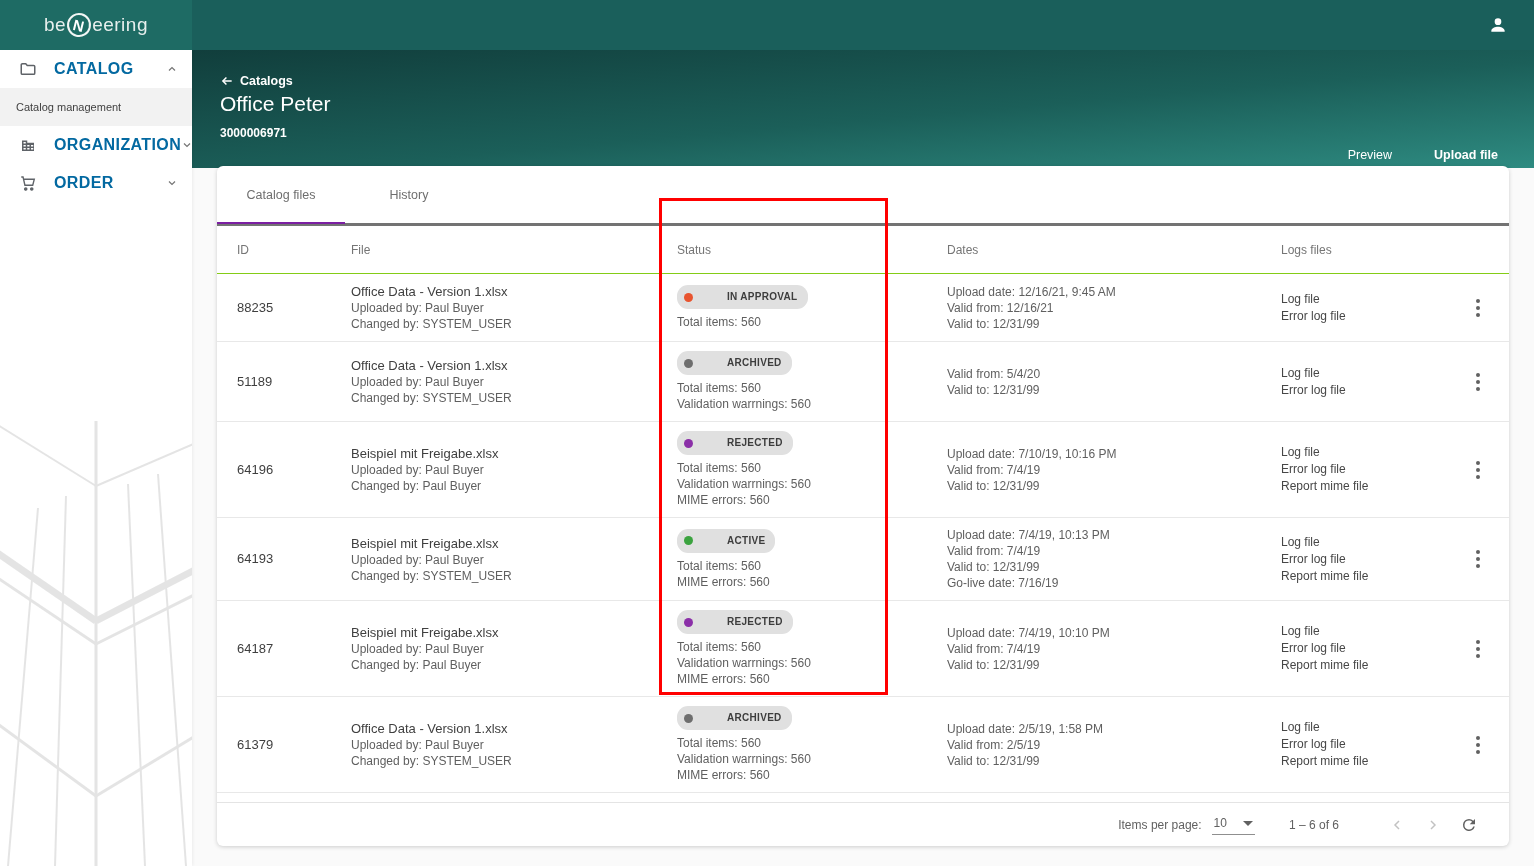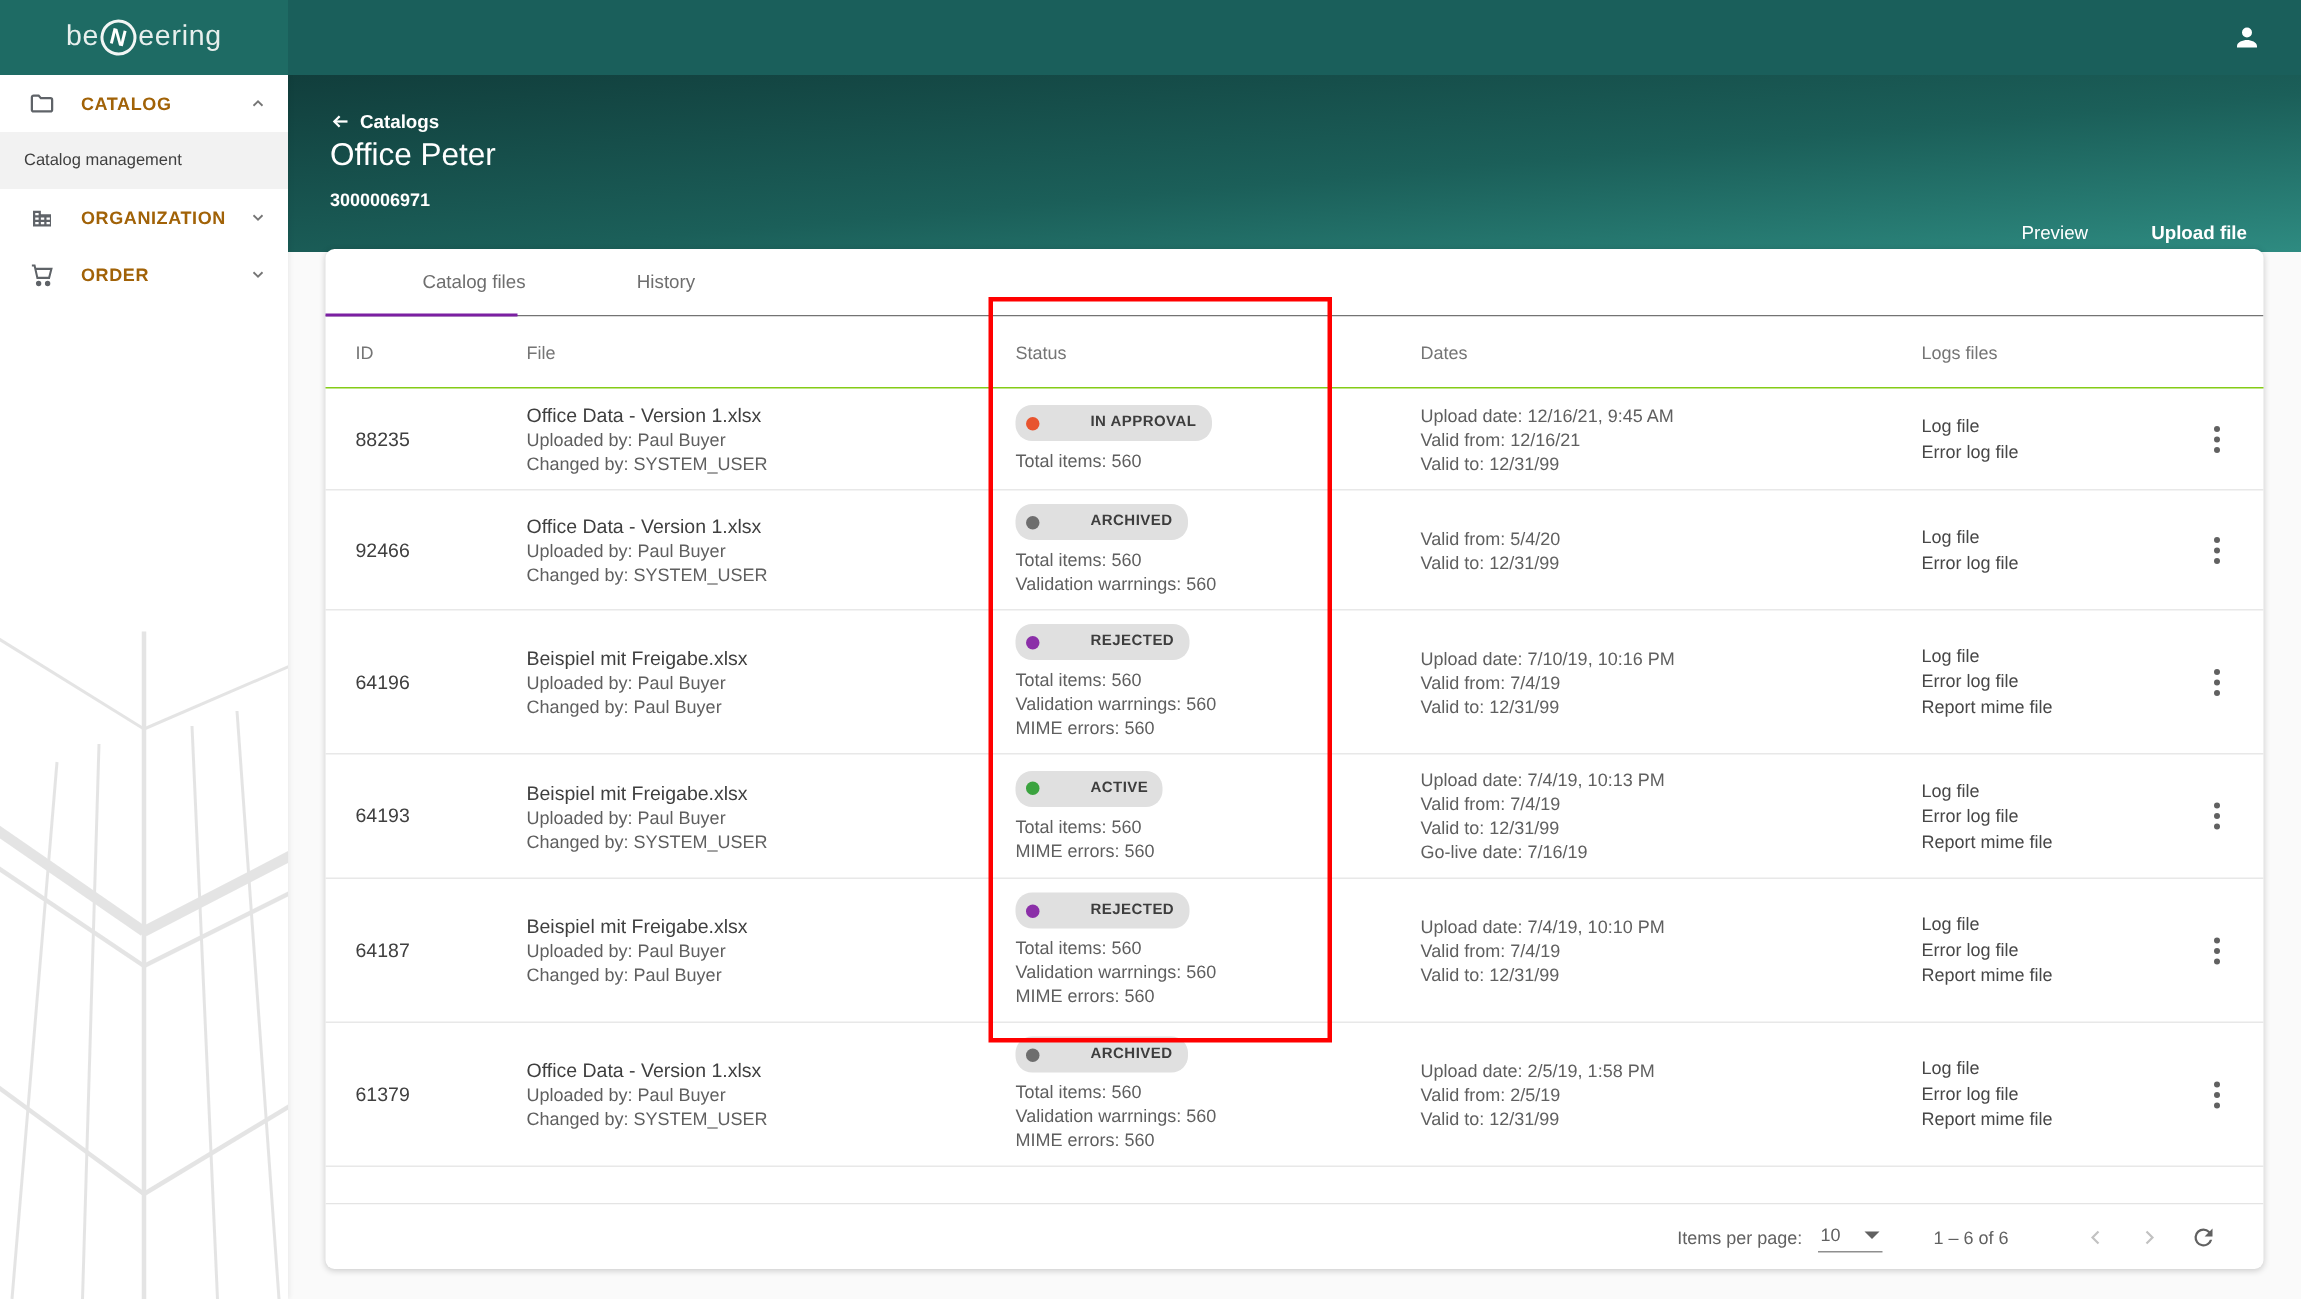--- a/index.html
+++ b/index.html
@@ -20,40 +20,40 @@
     display:inline-flex; align-items:center; justify-content:center;
     margin:0 1px; transform:rotate(14deg); font-weight:700; font-size:15px; color:#ffffff;
   }
   .topbar-right { margin-left:auto; padding-right:20px; display:flex; align-items:center; }
   .icon-btn { width:32px; height:32px; display:flex; align-items:center; justify-content:center; cursor:pointer; }
 
   
   .sidebar { position:absolute; left:0; top:50px; width:192px; height:816px; background:#ffffff; z-index:5; box-shadow:1px 0 3px rgba(0,0,0,.06); }
   .side-item { height:38px; display:flex; align-items:center; padding:0 14px 0 19px; cursor:pointer; position:relative; z-index:2; }
   .side-item .s-icon { width:18px; height:18px; margin-right:17px; display:flex; align-items:center; }
-  .side-item .s-label { font-size:12px; font-weight:600; letter-spacing:.4px; color:#a16207; }
+  .side-item .s-label { font-size:16px; font-weight:600; letter-spacing:.4px; color:#0369a1; }
   .side-item .chev { margin-left:auto; display:flex; }
   .side-sub { height:38px; display:flex; align-items:center; padding-left:16px; background:#f2f2f2; cursor:pointer; position:relative; z-index:2; }
   .side-sub .s-label { font-size:11px; color:#3f3f3f; }
   .watermark { position:absolute; left:0; bottom:0; width:192px; height:500px; z-index:1; pointer-events:none; }
 
   
   .page-header { position:absolute; left:192px; top:50px; width:1342px; height:118px; background:linear-gradient(175deg,#113e3c 0%,#1b5f59 55%,#2e8b81 100%); z-index:2; }
   .back-row { position:absolute; left:28px; top:24px; display:flex; align-items:flex-end; gap:6px; cursor:pointer; }
   .back-row .back-label { color:#ffffff; font-size:12.5px; font-weight:700; }
   .ph-title { position:absolute; left:28px; top:42px; color:#ffffff; font-size:21px; font-weight:500; }
   .ph-subtitle { position:absolute; left:28px; top:76px; color:#ffffff; font-size:12px; font-weight:600; }
   .ph-actions { position:absolute; right:36px; top:98px; display:flex; gap:42px; }
   .ph-btn { color:#ffffff; font-size:12.5px; cursor:pointer; background:none; border:none; font-family:inherit; }
   .ph-btn.preview { font-weight:500; }
   .ph-btn.upload { font-weight:700; }
 
   
   .card { position:absolute; left:217px; top:166px; width:1292px; height:680px; background:#ffffff; border-radius:6px; box-shadow:0 1px 4px rgba(0,0,0,.18); z-index:3; }
-  .tabbar { height:45px; border-bottom:1px solid #737373; display:flex; position:relative; border-radius:6px 6px 0 0;padding-left:35px; }
+  .tabbar { height:60px; border-bottom:3px solid #737373; display:flex; position:relative; border-radius:6px 6px 0 0; }
   .tab { width:128px; display:flex; align-items:center; justify-content:center; font-size:12.5px; color:#6e6e6e; cursor:pointer; }
   .tab-underline { position:absolute; left:0; bottom:-1px; width:128px; height:2px; background:#7b1fa2; }
 
   .tgrid { display:grid; grid-template-columns:134px 326px 270px 334px 165px 63px; align-items:center; }
   .thead { height:48px; border-bottom:1px solid #84cc16; }
   .thead .th { font-size:12px; color:#757575; }
   .th-id { padding-left:20px; }
   .trow { border-bottom:1px solid #e8e8e8; padding:9px 0; }
   .cell { font-size:12px; color:#5f5f5f; line-height:16px; }
   .cell-id { padding-left:20px; font-size:13px; color:#3f3f3f; }
@@ -233,21 +233,21 @@
     </div>
     <div class="cell cell-menu">
       <span class="kebab">
             <i></i>
             <i></i>
             <i></i>
           </span>
     </div>
   </div>
       <div class="tgrid trow">
-    <div class="cell cell-id">92466</div>
+    <div class="cell cell-id">51189</div>
     <div class="cell cell-file">
       <div class="file-name">Office Data - Version 1.xlsx</div>
       <div class="sub">Uploaded by: Paul Buyer</div>
       <div class="sub">Changed by: SYSTEM_USER</div>
     </div>
     <div class="cell cell-status">
       <div class="chip">
         <span class="dot" style="background: rgb(110, 110, 110);"></span>
         <span class="chip-label">ARCHIVED</span>
       </div>

